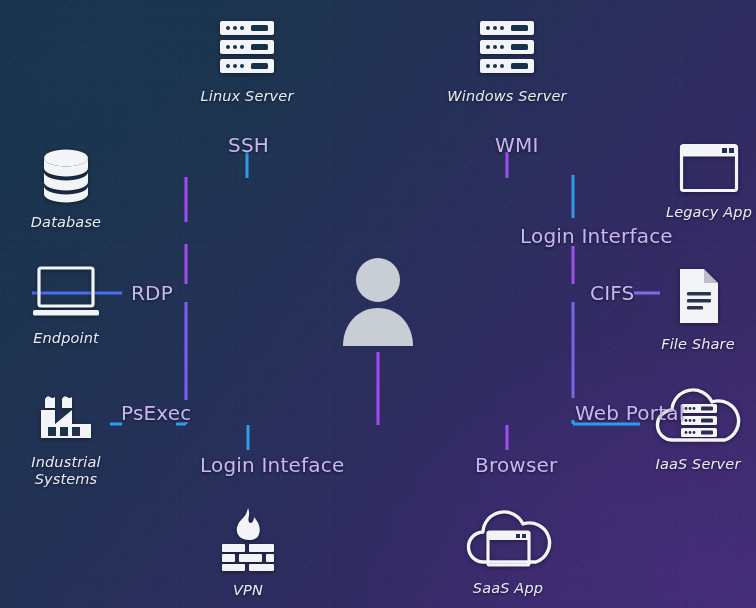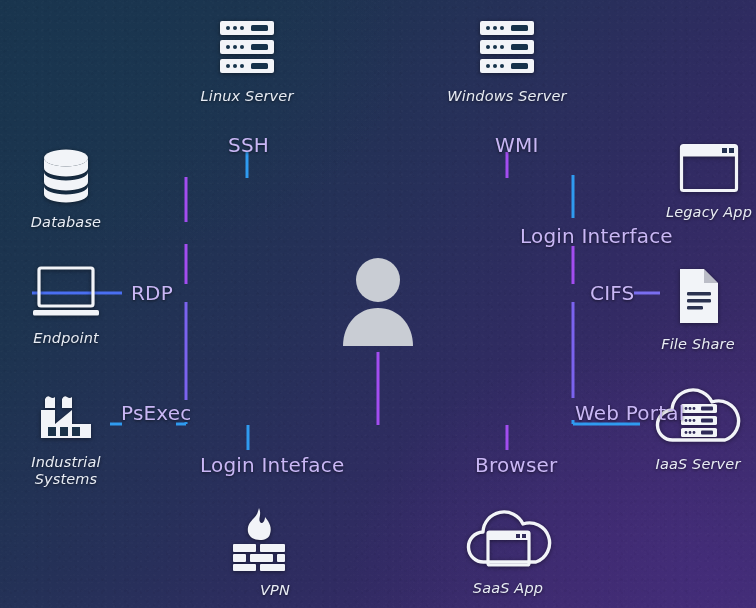--- a/index.html
+++ b/index.html
@@ -344,21 +344,21 @@
           <circle cx="37" cy="48.5" r="1.4"></circle>
             <circle cx="41" cy="48.5" r="1.4"></circle>
             <circle cx="45" cy="48.5" r="1.4"></circle>
           <rect x="52" y="46.5" width="12" height="4" rx="1"></rect>
         </g>
       </svg>
     </span>
     <span class="caption">IaaS Server</span>
   </div>
 
-  <div class="node" style="left:206px; top:506px; width:84px;align-items:flex-end;">
+  <div class="node" style="left:206px; top:506px; width:84px;">
     <span class="glyph">
       <svg width="62" height="66" viewBox="0 0 62 66">
         <path d="M31,2 c3,7 -1,10 1,14 c2,3 5,-1 5,-5 c5,6 7,11 5,17 c-1,4 -5,6 -10,6 c-6,0 -11,-3 -12,-8 c-1,-6 2,-10 6,-14 c3,-3 4,-6 5,-10 Z" fill="#f2f4f8"></path>
         <g fill="#f2f4f8">
           <rect x="5" y="38" width="23" height="8" rx="1"></rect>
           <rect x="32" y="38" width="25" height="8" rx="1"></rect>
           <rect x="5" y="48" width="13" height="8" rx="1"></rect>
           <rect x="22" y="48" width="23" height="8" rx="1"></rect>
           <rect x="49" y="48" width="8" height="8" rx="1"></rect>
           <rect x="5" y="58" width="23" height="7" rx="1"></rect>

